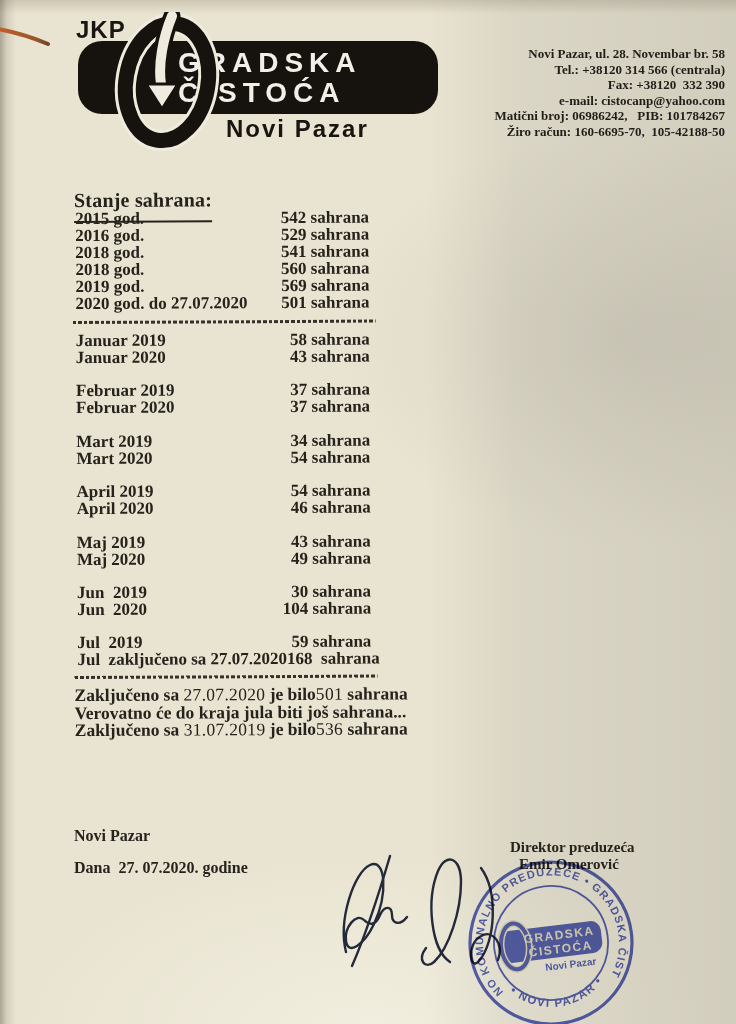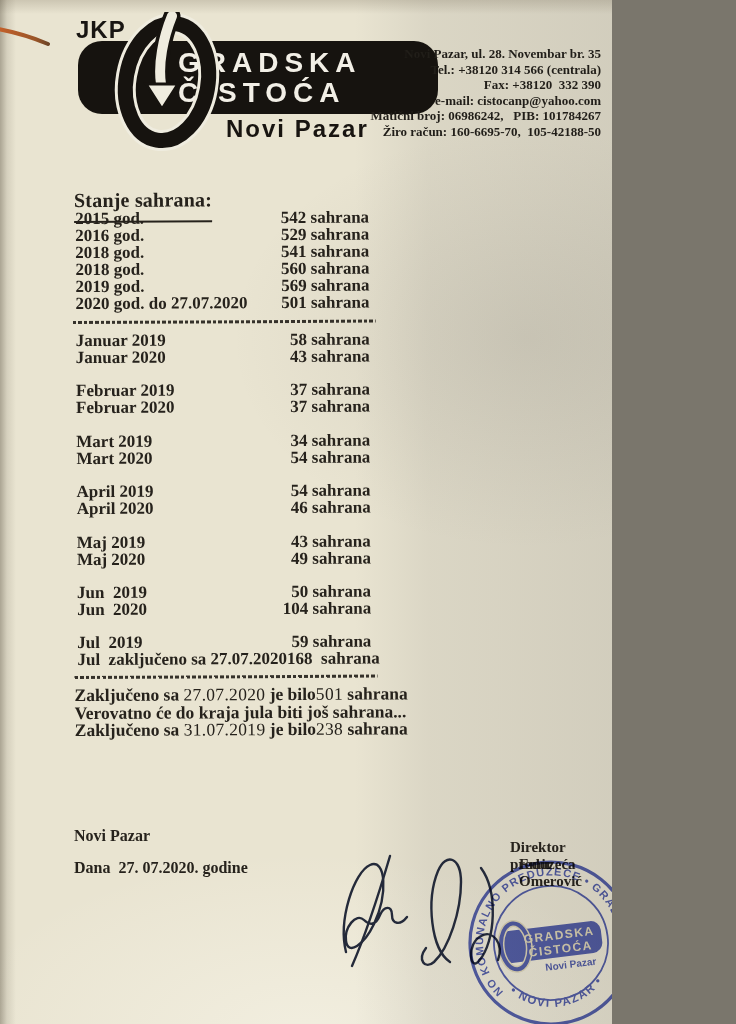--- a/index.html
+++ b/index.html
@@ -1,17 +1,17 @@
 <!DOCTYPE html>
 <html><head>
 <meta charset="utf-8">
 <style>
   html,body{margin:0;padding:0;background:#7a766c;}
   .page{
-    position:relative;width:612px;height:1024px;overflow:hidden;
+    position:relative;width:736px;height:1024px;overflow:hidden;
     background-color:#e9e4d1;
     background-image:
       linear-gradient(90deg, rgba(70,62,46,0.38) 0px, rgba(70,62,46,0.12) 7px, rgba(70,62,46,0) 16px),
       linear-gradient(180deg, rgba(130,120,100,0.28) 0px, rgba(130,120,100,0) 14px),
       linear-gradient(90deg, rgba(0,0,0,0) 58%, rgba(122,120,114,0.13) 70%, rgba(118,116,110,0.20) 100%),
       radial-gradient(ellipse 420px 300px at 86% 33%, rgba(110,106,100,0.14), rgba(0,0,0,0) 70%),
       radial-gradient(ellipse 500px 260px at 50% 101%, rgba(252,250,240,0.45), rgba(0,0,0,0) 70%);
     font-family:"Liberation Serif", serif;color:#26221c;
   }
   
@@ -79,21 +79,21 @@
     <g transform="rotate(10 57 70)">
       <ellipse cx="57" cy="70" rx="41" ry="59" fill="none" stroke="#efecdf" stroke-width="21"></ellipse>
       <ellipse cx="57" cy="70" rx="41" ry="59" fill="none" stroke="#16130f" stroke-width="15"></ellipse>
     </g>
     <path d="M62,4 C53,26 48,52 51,72" fill="none" stroke="#16130f" stroke-width="17" stroke-linecap="round"></path>
     <path d="M62,4 C53,26 48,52 51,72" fill="none" stroke="#efecdf" stroke-width="10" stroke-linecap="round"></path>
     <polygon points="36,72 68,72 52,97" fill="#efecdf" stroke="#16130f" stroke-width="3"></polygon>
   </svg>
 
   <div class="contact">
-    <div>Novi Pazar, ul. 28. Novembar br. 35</div>
+    <div>Novi Pazar, ul. 28. Novembar br. 58</div>
     <div>Tel.: +38120 314 566 (centrala)</div>
     <div>Fax: +38120  332 390</div>
     <div>e-mail: cistocanp@yahoo.com</div>
     <div>Matični broj: 06986242,   PIB: 101784267</div>
     <div>Žiro račun: 160-6695-70,  105-42188-50</div>
   </div>
 
   <div class="report">
 
     <div class="title">Stanje sahrana:</div>
@@ -136,42 +136,42 @@
       </div>
       <div class="mgroup">
         <div class="row"><span>April 2019</span><span>54 sahrana</span></div>
         <div class="row"><span>April 2020</span><span>46 sahrana</span></div>
       </div>
       <div class="mgroup">
         <div class="row"><span>Maj 2019</span><span>43 sahrana</span></div>
         <div class="row"><span>Maj 2020</span><span>49 sahrana</span></div>
       </div>
       <div class="mgroup">
-        <div class="row"><span>Jun  2019</span><span>50 sahrana</span></div>
+        <div class="row"><span>Jun  2019</span><span>30 sahrana</span></div>
         <div class="row"><span>Jun  2020</span><span>104 sahrana</span></div>
       </div>
       <div class="mgroup">
         <div class="row"><span>Jul  2019</span><span>59 sahrana</span></div>
         <div class="row"><span>Jul  zaključeno sa 27.07.2020</span><span>168  sahrana</span></div>
       </div>
     </div>
 
     <div class="dash dash2"></div>
 
     <div class="summary">
       <div class="sum-line">
         <span><span>Zaključeno sa </span><span class="xb">27.07.2020</span><span> je bilo</span></span>
         <span><span class="xb">501</span><span> sahrana</span></span>
       </div>
       <div class="sum-line">
         <span>Verovatno će do kraja jula biti još sahrana...</span>
       </div>
       <div class="sum-line">
         <span><span>Zaključeno sa </span><span class="xb">31.07.2019</span><span> je bilo</span></span>
-        <span><span class="xb">238</span><span> sahrana</span></span>
+        <span><span class="xb">536</span><span> sahrana</span></span>
       </div>
     </div>
   </div>
 
   <div class="f-place">Novi Pazar</div>
   <div class="f-date">Dana  27. 07.2020. godine</div>
   <div class="dir-title">Direktor preduzeća</div>
   <div class="dir-name">Emir Omerović</div>
 
   <svg class="signature" width="190" height="130" viewBox="0 0 190 130">

